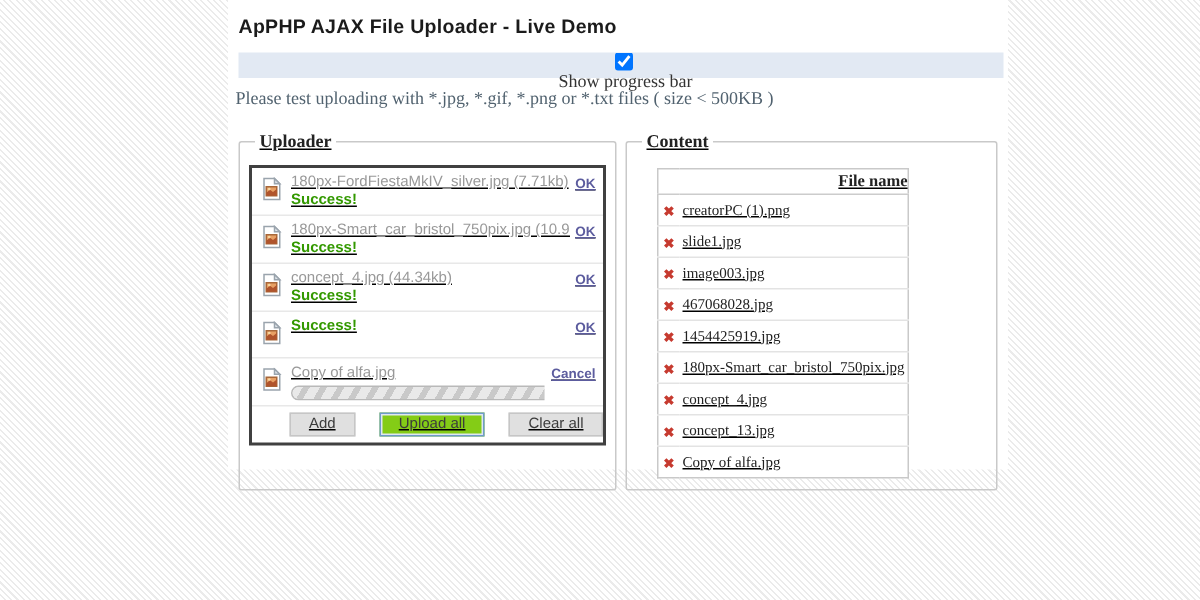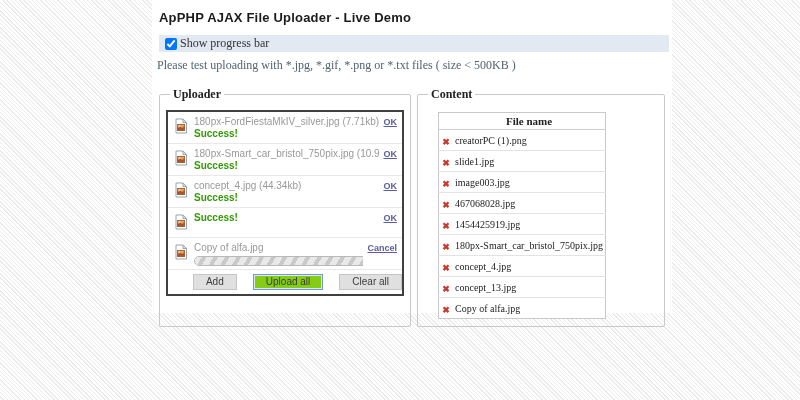--- a/index.html
+++ b/index.html
@@ -24,37 +24,38 @@
     margin: 10px 0 10px 7px;
   }
   .option-bar {
     margin-left: 7px;
     width: 510px;
     height: 17px;
     background: #e2e9f3;
     display: flex;
     align-items: center;
     padding-left: 6px;
+    flex-direction: column;
   }
   .option-bar input[type="checkbox"] {
     width: 12px; height: 12px;
     margin-right: 3px;
   }
   .option-label {
     font-family: "Liberation Serif", serif;
     font-size: 12px;
     color: #333333;
   }
   .hint {
     font-family: "Liberation Serif", serif;
     font-size: 12px;
     color: #51626f;
     margin: 6px 0 14px 5px;
   }
-  .panes { display: flex; margin-left: 7px; }
+  .panes { display: flex; margin-left: 7px; text-decoration: underline; }
   fieldset {
     border: 1px solid #c9c9c9;
     border-radius: 2px;
     padding: 8px 6px;
   }
   fieldset legend {
     font-family: "Liberation Serif", serif;
     font-size: 12px;
     font-weight: bold;
     color: #222222;
@@ -144,21 +145,21 @@
     width: 104px;
     border: 1px solid #c9c9c9;
     border-collapse: collapse;
     background: #ffffff;
   }
   .content-table .head-cell {
     font-family: "Liberation Serif", serif;
     font-size: 11px;
     font-weight: bold;
     color: #222222;
-    text-align: center;
+    text-align: right;
     padding: 2px 0 2px 14px;
     border-bottom: 1px solid #cccccc;
     white-space: nowrap;
   }
   .content-row td {
     border-bottom: 1px solid #e3e3e3;
     padding: 1px 2px;
     white-space: nowrap;
   }
   .content-row:last-child td { border-bottom: none; }

